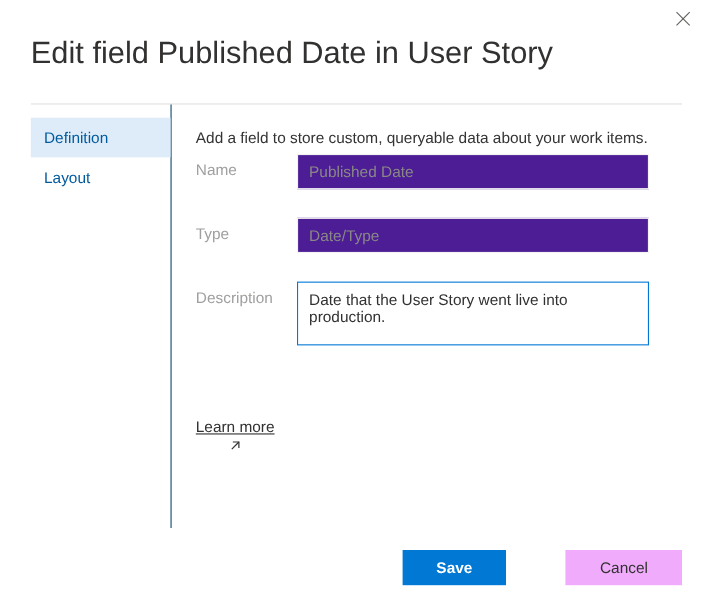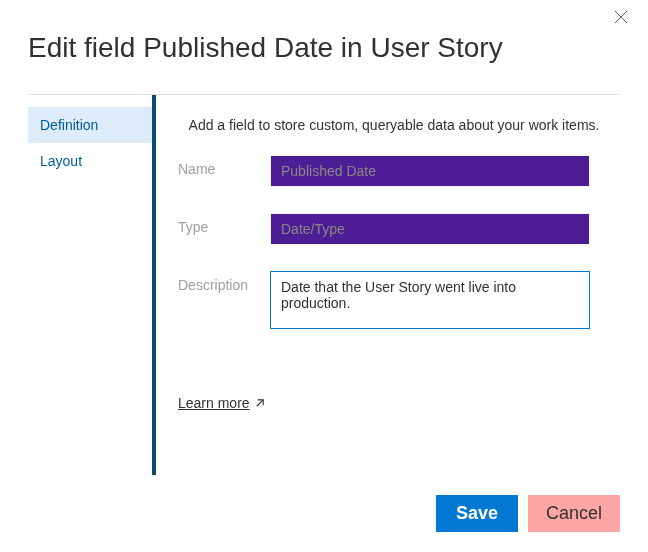--- a/index.html
+++ b/index.html
@@ -36,42 +36,41 @@
     }
     .body-row {
       display: flex;
       flex: 1;
       border-top: 1px solid #e1dfdd;
     }
     .sidebar {
       width: 128px;
       flex-shrink: 0;
       padding-top: 12px;
-      border-right: 4px solid #0c4a6e;
+      border-right: 1px solid #0c4a6e;
     }
     .sidebar-item {
       padding: 10px 12px;
       color: #005a9e;
       cursor: pointer;
       font-size: 14px;
     }
     .sidebar-item.active {
       background: #deecf9;
     }
     .main {
       flex: 1;
       padding: 22px 10px 0 22px;
       display: flex;
       flex-direction: column;
     }
     .helper-text {
       color: #333;
       font-size: 14px;
-      margin-bottom: 22px;
-      text-align: center;
+      margin-bottom: 7px;
     }
     .form-row {
       display: flex;
       align-items: flex-start;
       margin-bottom: 26px;
     }
     .form-label {
       width: 92px;
       flex-shrink: 0;
       color: #a19f9d;
@@ -102,43 +101,45 @@
     .learn-more {
       margin-top: 40px;
       color: #323130;
       text-decoration: underline;
       font-size: 14px;
       cursor: pointer;
       display: inline-flex;
       align-items: center;
       gap: 4px;
       width: fit-content;
+      flex-direction: column;
     }
     .learn-more svg { width: 11px; height: 11px; stroke: #323130; fill: none; stroke-width: 1.2; }
     .footer {
       display: flex;
       justify-content: flex-end;
       gap: 10px;
       padding-top: 20px;
     }
     .btn {
       min-width: 82px;
-      padding: 8px 18px;
-      font-size: 18px;
+      padding: 8px 31px;
+      font-size: 14px;
       border: none;
       cursor: pointer;
       font-family: inherit;
+      margin-left: 44px;
     }
     .btn-primary {
       background: #0078d4;
       color: #fff;
       font-weight: 600;
     }
     .btn-default {
-      background: #fca5a5;
+      background: #f0abfc;
       color: #323130;
     }
   </style>
 </head>
 <body>
 
 <div class="dialog">
 
   <div class="close-btn">
     <svg viewBox="0 0 14 14">

